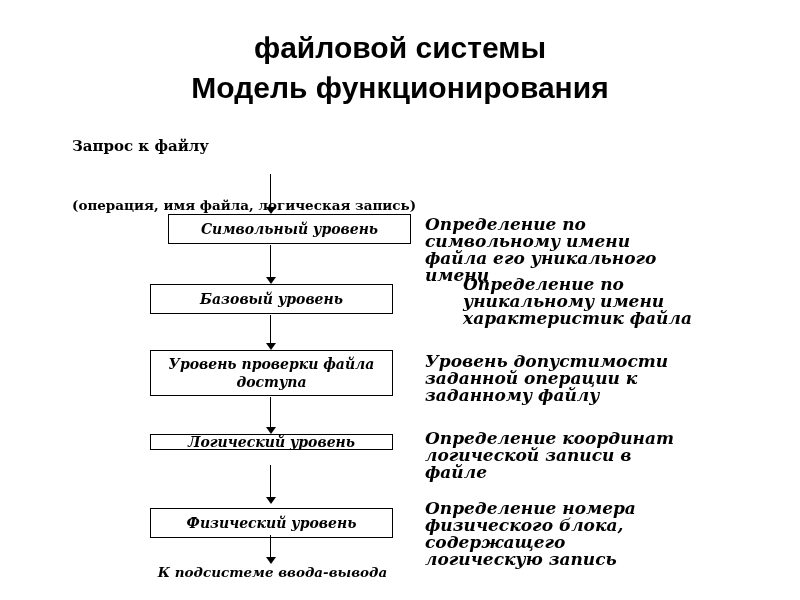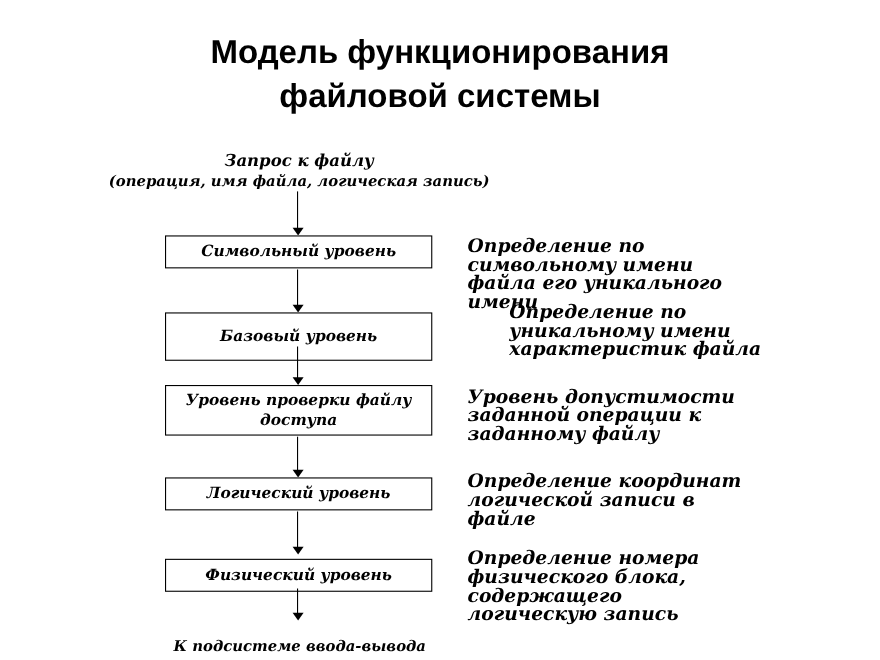--- a/index.html
+++ b/index.html
@@ -18,26 +18,24 @@
     font-family:"Liberation Sans", sans-serif;
     font-weight:bold;
     font-size:30px;
     line-height:40px;
     color:#000;
   }
   .slide-title span{display:block;}
   .query-label{
     position:absolute;
     top:136px;left:72px;width:400px;
-    text-align:center;
-    font-style:italic;
     font-weight:bold;
   }
   .query-label .q1{font-size:15px;line-height:20px;}
-  .query-label .q2{font-size:13.5px;line-height:19px;}
+  .query-label .q2{font-size:13.5px;line-height:19px;margin-top:40px;}
   .step-box{
     position:absolute;
     left:150px;width:243px;
     border:1px solid #000;
     background:#fff;
     display:flex;align-items:center;justify-content:center;
     text-align:center;
     font-style:italic;
     font-weight:bold;
     font-size:14px;
@@ -62,52 +60,52 @@
     content:"";
     position:absolute;
     bottom:-6px;left:-5.5px;
     width:0;height:0;
     border-left:5px solid transparent;
     border-right:5px solid transparent;
     border-top:7px solid #000;
   }
   .output-label{
     position:absolute;
-    top:580px;left:120px;width:305px;
+    top:564px;left:120px;width:305px;
     text-align:center;
     font-style:italic;
     font-weight:bold;
     font-size:13.5px;
   }
   
-  .box-0{top:214px;height:30px;}
-  .box-1{top:284px;height:44px;}
+  .box-0{top:214px;height:30px;margin-left:18px;}
+  .box-1{top:284px;height:30px;}
   .box-2{top:350px;height:46px;}
-  .box-3{top:434px;height:30px;}
+  .box-3{top:434px;height:16px;}
   .box-4{top:508px;height:30px;}
   .ann-0{top:216px;}
   .ann-1{top:276px;margin-left:38px;}
   .ann-2{top:353px;}
   .ann-3{top:430px;}
   .ann-4{top:500px;}
   .arrow-in{top:174px;height:34px;}
   .arrow-0{top:245px;height:33px;}
   .arrow-1{top:315px;height:29px;}
   .arrow-2{top:397px;height:31px;}
   .arrow-3{top:465px;height:33px;}
   .arrow-out{top:535px;height:23px;}
 </style>
 </head>
 <body>
 
 <div class="slide">
 
   <div class="slide-title">
+    <span>файловой системы</span>
     <span>Модель функционирования</span>
-    <span>файловой системы</span>
   </div>
 
   <div class="query-label">
     <div class="q1">Запрос к файлу</div>
     <div class="q2">(операция, имя файла, логическая запись)</div>
   </div>
 
   <div class="arrow arrow-in"></div>
 
   <div class="step-box box-0">
@@ -118,21 +116,21 @@
   <div class="arrow arrow-0"></div>
 
   <div class="step-box box-1">
     <span>Базовый уровень</span>
   </div>
   <div class="annotation ann-1">Определение по уникальному имени характеристик файла</div>
 
   <div class="arrow arrow-1"></div>
 
   <div class="step-box box-2">
-    <span>Уровень проверки файлу доступа</span>
+    <span>Уровень проверки файла доступа</span>
   </div>
   <div class="annotation ann-2">Уровень допустимости заданной операции к заданному файлу</div>
 
   <div class="arrow arrow-2"></div>
 
   <div class="step-box box-3">
     <span>Логический уровень</span>
   </div>
   <div class="annotation ann-3">Определение координат логической записи в файле</div>
 

